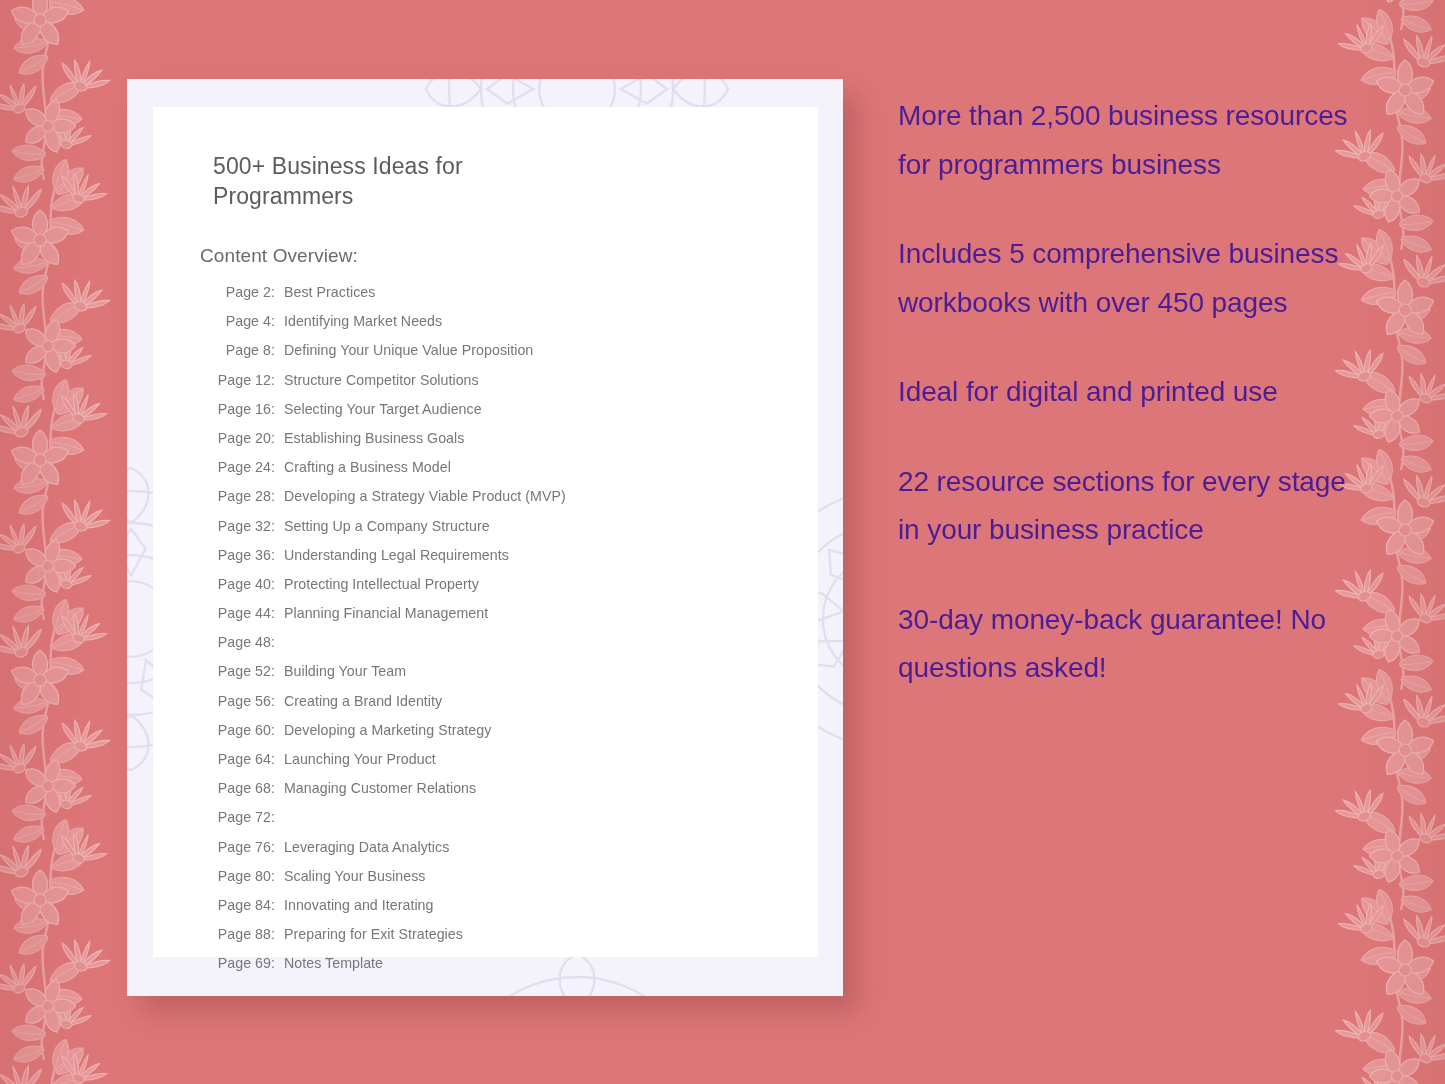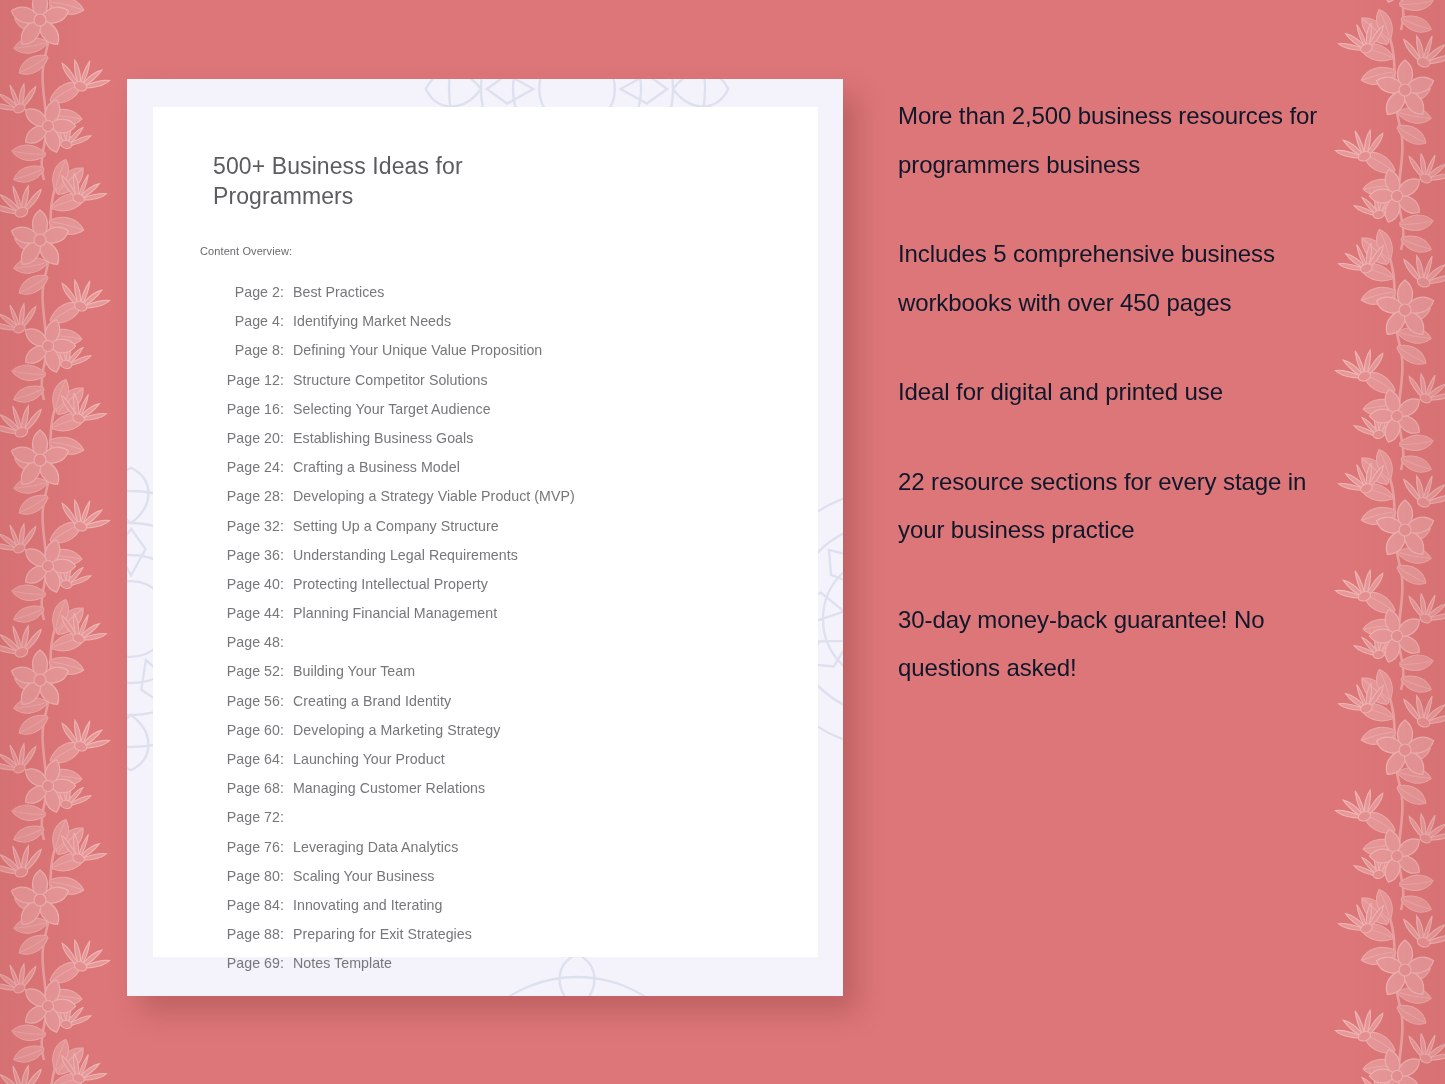--- a/index.html
+++ b/index.html
@@ -94,28 +94,28 @@
     line-height: 30px;
     color: #5c5c60;
     font-weight: 400;
     letter-spacing: .1px;
   }
 
   .overview-label {
     position: absolute;
     left: 47px;
     top: 138px;
-    font-size: 11px;
+    font-size: 19px;
     color: #6a6a6e;
     letter-spacing: .1px;
   }
 
   .toc {
     position: absolute;
-    left: 69px;
+    left: 60px;
     top: 177px;
     width: 580px;
   }
   .toc-row {
     display: flex;
     align-items: baseline;
     height: 29.2px;
     font-size: 14.2px;
     color: #76767b;
     letter-spacing: .05px;
@@ -133,22 +133,22 @@
   .toc-text { flex: 1 1 auto; }
 
   
   .promo {
     position: absolute;
     left: 898px;
     top: 92px;
     width: 452px;
   }
   .promo-block {
-    color: #0f172a;
-    font-size: 24px;
+    color: #4c1d95;
+    font-size: 28px;
     line-height: 48.5px;
     font-weight: 400;
     letter-spacing: -.1px;
     margin-bottom: 41px;
   }
   .promo-block:last-child { margin-bottom: 0; }
 </style>
 </head>
 <body>
 

